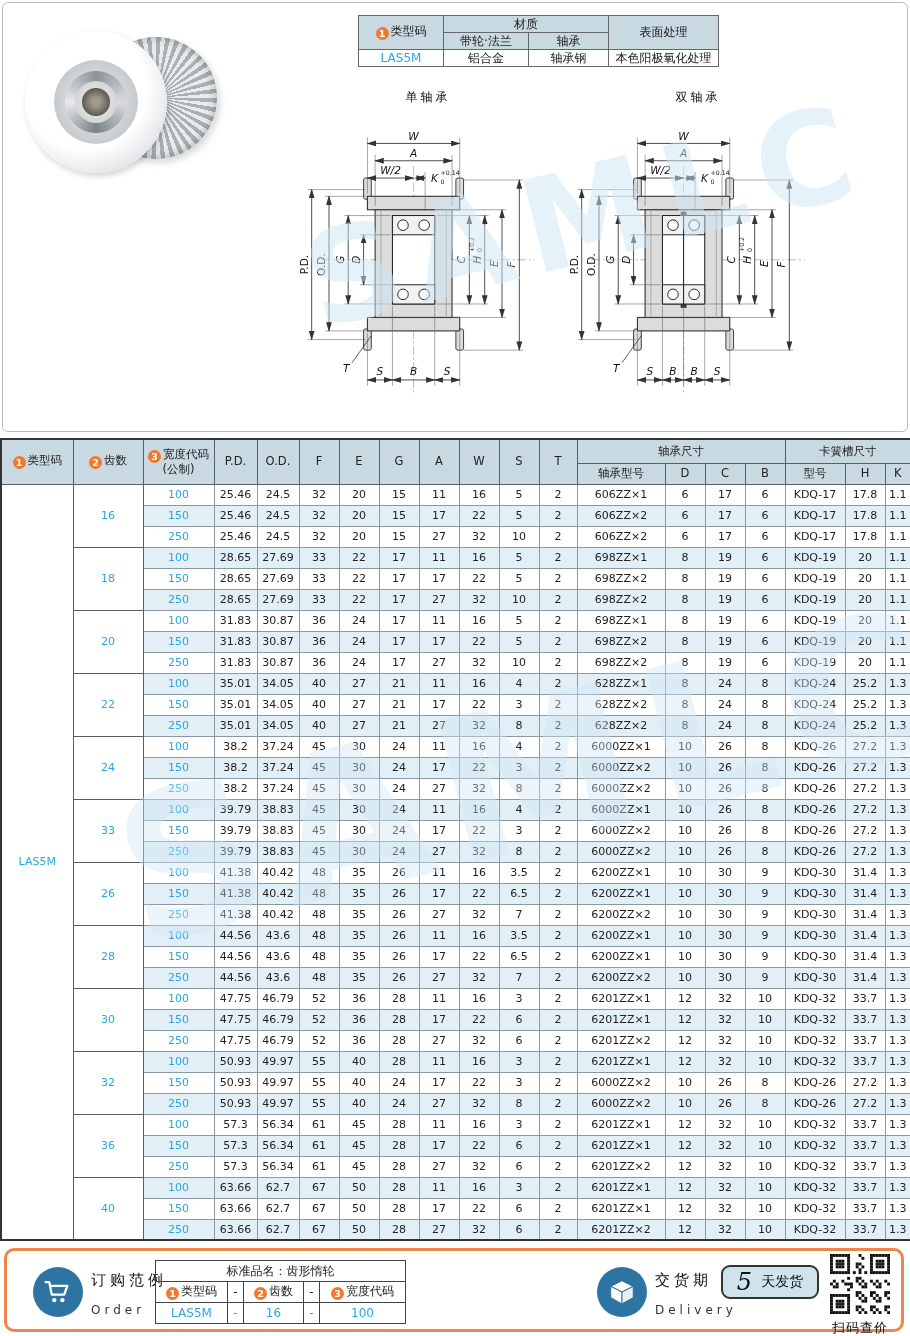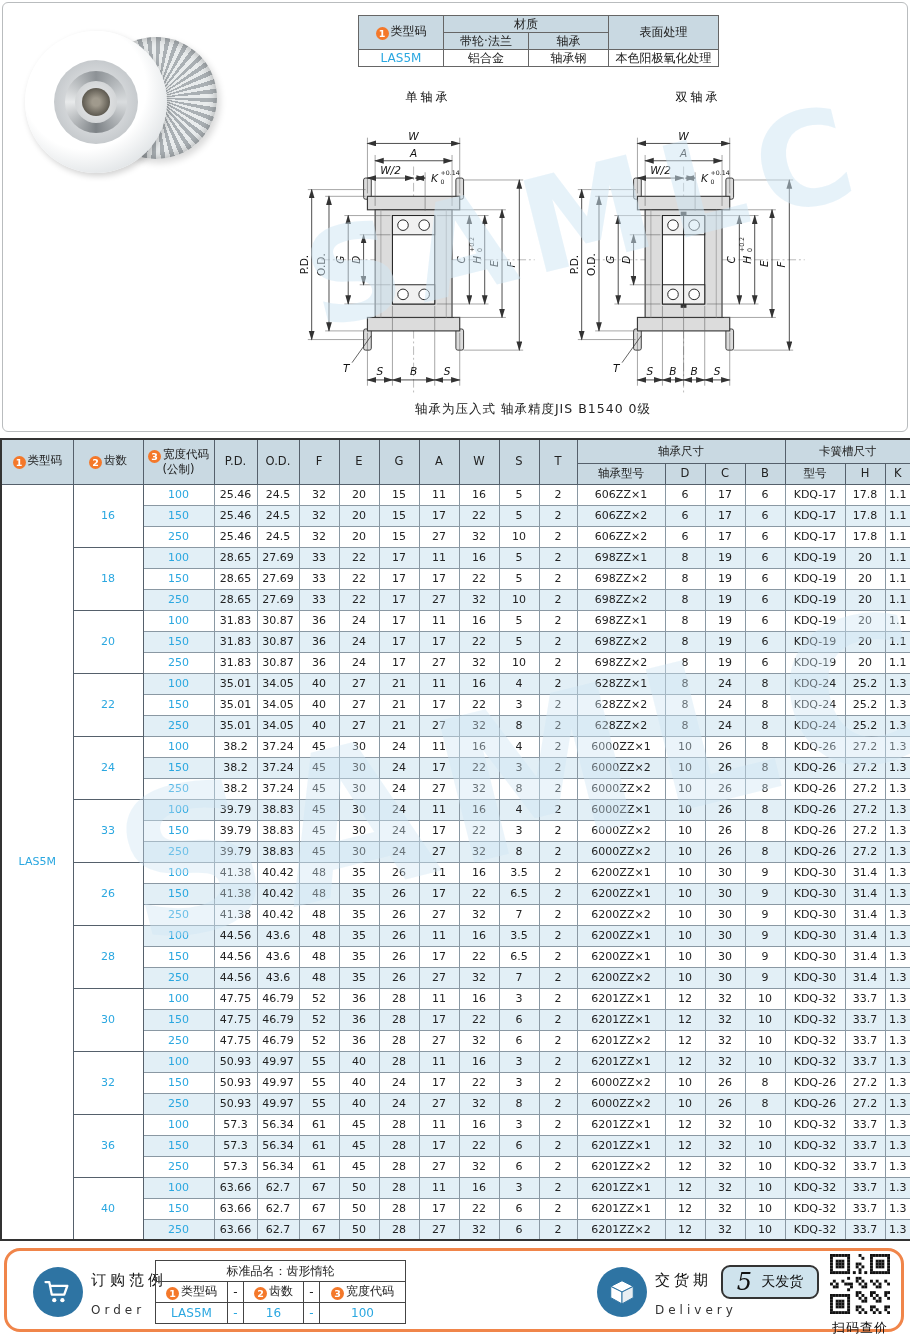--- a/index.html
+++ b/index.html
@@ -57,21 +57,21 @@
   #main-table td.alt { background:var(--row-alt,#e2eff6); }
   #main-table td.typecode, #main-table td.teeth { background:#fff; color:var(--blue,#2aa7e0);
     border:1px solid #55606b; }
   #main-table td.wcode { color:var(--blue,#2aa7e0); }
   #main-table tr.group-start td { border-top:1.6px solid #333; }
   .badge { display:inline-block; width:13px; height:13px; border-radius:50%;
     background:var(--orange,#f4782a); color:#fff; font-size:9.5px; line-height:13px;
     text-align:center; font-weight:bold; margin-right:2px; vertical-align:-2px; }
   
   .footer { position:absolute; left:4px; top:1248px; width:900px; height:84px;
-    border:3px solid var(--fborder,#f0854a); border-radius:16px; background:#fff; }
+    border:3px solid var(--fborder,#f0854a); border-radius:10px; background:#fff; }
   .circ { position:absolute; width:50px; height:50px; border-radius:50%;
     background:var(--icon-circle,#2e74a3); display:flex; align-items:center; justify-content:center; }
   .ftxt { position:absolute; }
   .ftxt .cn { font-size:15px; letter-spacing:4px; color:#111; }
   .ftxt .en { font-size:12px; letter-spacing:4px; color:#333; margin-top:13px; }
   #order-table { position:absolute; left:148px; top:9px; width:250px; border-collapse:collapse;
     table-layout:fixed; font-size:12px; }
   #order-table th,#order-table td { border:1px solid #444; text-align:center; padding:0;
     height:21px; font-weight:normal; line-height:1.05; }
   #order-table tr.vals td { color:var(--blue,#2aa7e0); }
@@ -296,21 +296,20 @@
         <text x="85" y="281" text-anchor="middle" font-size="11" fill="#111" font-style="italic">S</text>
         <line x1="98" y1="286" x2="120" y2="286" stroke="#333" stroke-width="0.9" marker-start="url(#arw2)" marker-end="url(#arw2)"></line>
         <text x="109" y="281" text-anchor="middle" font-size="11" fill="#111" font-style="italic">B</text>
         <line x1="120" y1="286" x2="142" y2="286" stroke="#333" stroke-width="0.9" marker-start="url(#arw2)" marker-end="url(#arw2)"></line>
         <text x="131" y="281" text-anchor="middle" font-size="11" fill="#111" font-style="italic">B</text>
         <line x1="142" y1="286" x2="168" y2="286" stroke="#333" stroke-width="0.9" marker-start="url(#arw2)" marker-end="url(#arw2)"></line>
         <text x="155" y="281" text-anchor="middle" font-size="11" fill="#111" font-style="italic">S</text>
         <line x1="76" y1="240" x2="56" y2="268" stroke="#333" stroke-width="0.8"></line>
         <text x="50" y="278" text-anchor="middle" font-size="11" fill="#111" font-style="italic">T</text>
       </svg></div>
-  <div id="note">轴承为压入式 轴承精度JIS B1540 0级</div>
 </div>
 
 <div id="wm1" class="wm">SAMLC</div>
 <div id="wm2" class="wm">SAMLC</div>
 
 <table id="main-table">
   <colgroup>
     <col style="width:72px">
       <col style="width:70px">
       <col style="width:71px">

